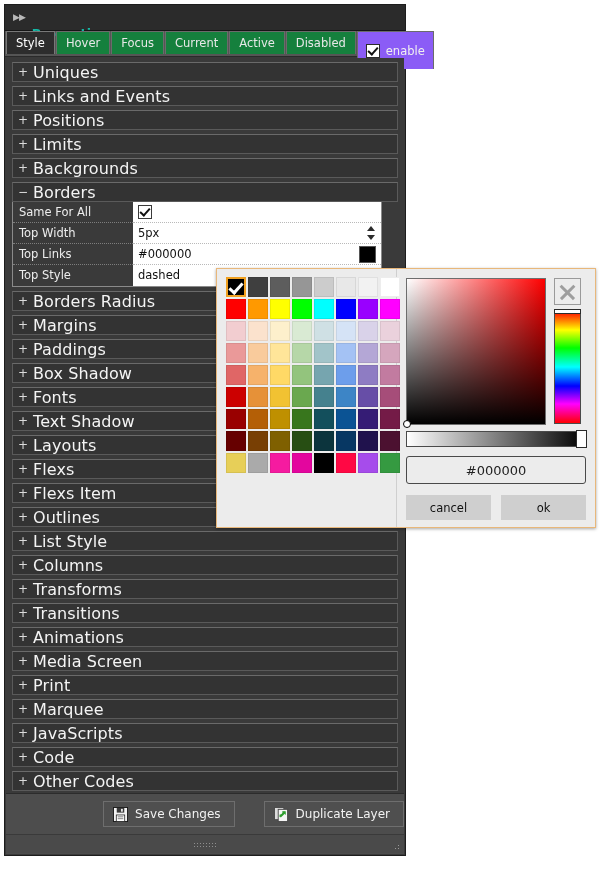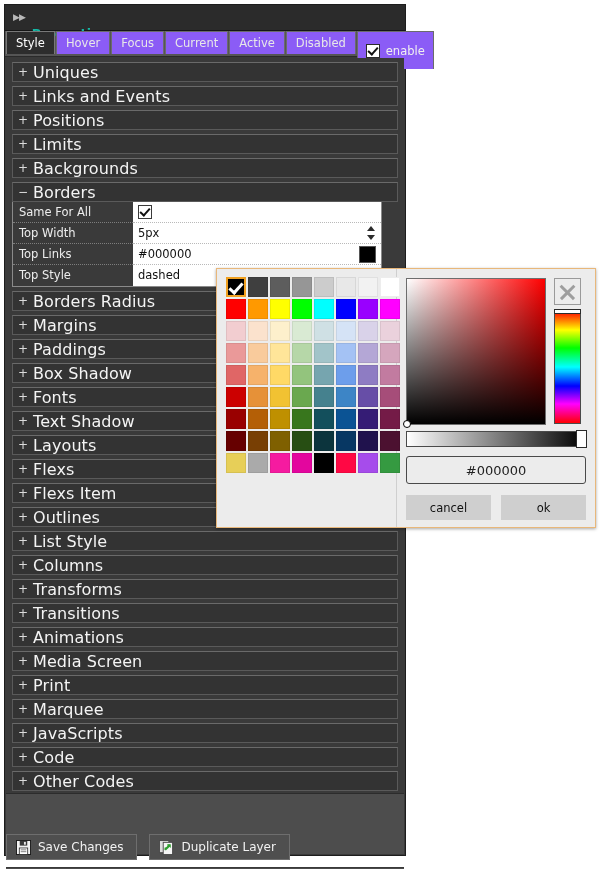--- a/index.html
+++ b/index.html
@@ -33,21 +33,21 @@
   
   .tabbar{
     height:26px;background:#555555;
     display:flex;align-items:flex-start;
     padding:0 1px;box-sizing:border-box;
     border-bottom:1px solid #2a2a2a;
   }
   .tab{
     height:23px;line-height:23px;padding:0 9px;
     color:#e8e8e8;font-size:11.5px;
-    background:#8b5cf6;
+    background:#15803d;
     border:1px solid #6b6b6b;border-bottom:none;
     margin-right:1px;
     box-sizing:border-box;
     cursor:default;
   }
   .tab.active{background:#2d2d2d;border-color:#787878;color:#ffffff;}
   .enablewrap{
     display:flex;align-items:center;height:38px;padding:1px 8px;
     border:1px solid #6b6b6b;border-bottom:none;background:#8b5cf6;
     box-sizing:border-box;
@@ -127,21 +127,21 @@
   .spin i.dn{border-top:5px solid #2b2b2b;}
   .swatch-btn{width:15px;height:15px;background:#000;border:1px solid #555;margin-right:1px;cursor:pointer;}
 
   
   #footer{
     position:absolute;left:1px;right:1px;bottom:1px;height:61px;
     background:#4d4d4d;border-top:1px solid #2c2c2c;
     box-sizing:border-box;
   }
   .btnrow{
-    height:40px;display:flex;align-items:center;justify-content:flex-start;gap:12px;margin-top:33px;
+    height:40px;display:flex;align-items:center;justify-content:flex-end;gap:29px;
   }
   .abtn{
     display:flex;align-items:center;gap:7px;
     height:26px;padding:0 13px 0 9px;
     background:#4f4f4f;border:1px solid #6e6e6e;
     color:#f2f2f2;font-size:12px;
     box-sizing:border-box;cursor:pointer;
   }
   .grip{
     height:18px;background:#4a4a4a;border-top:1px solid #3a3a3a;

